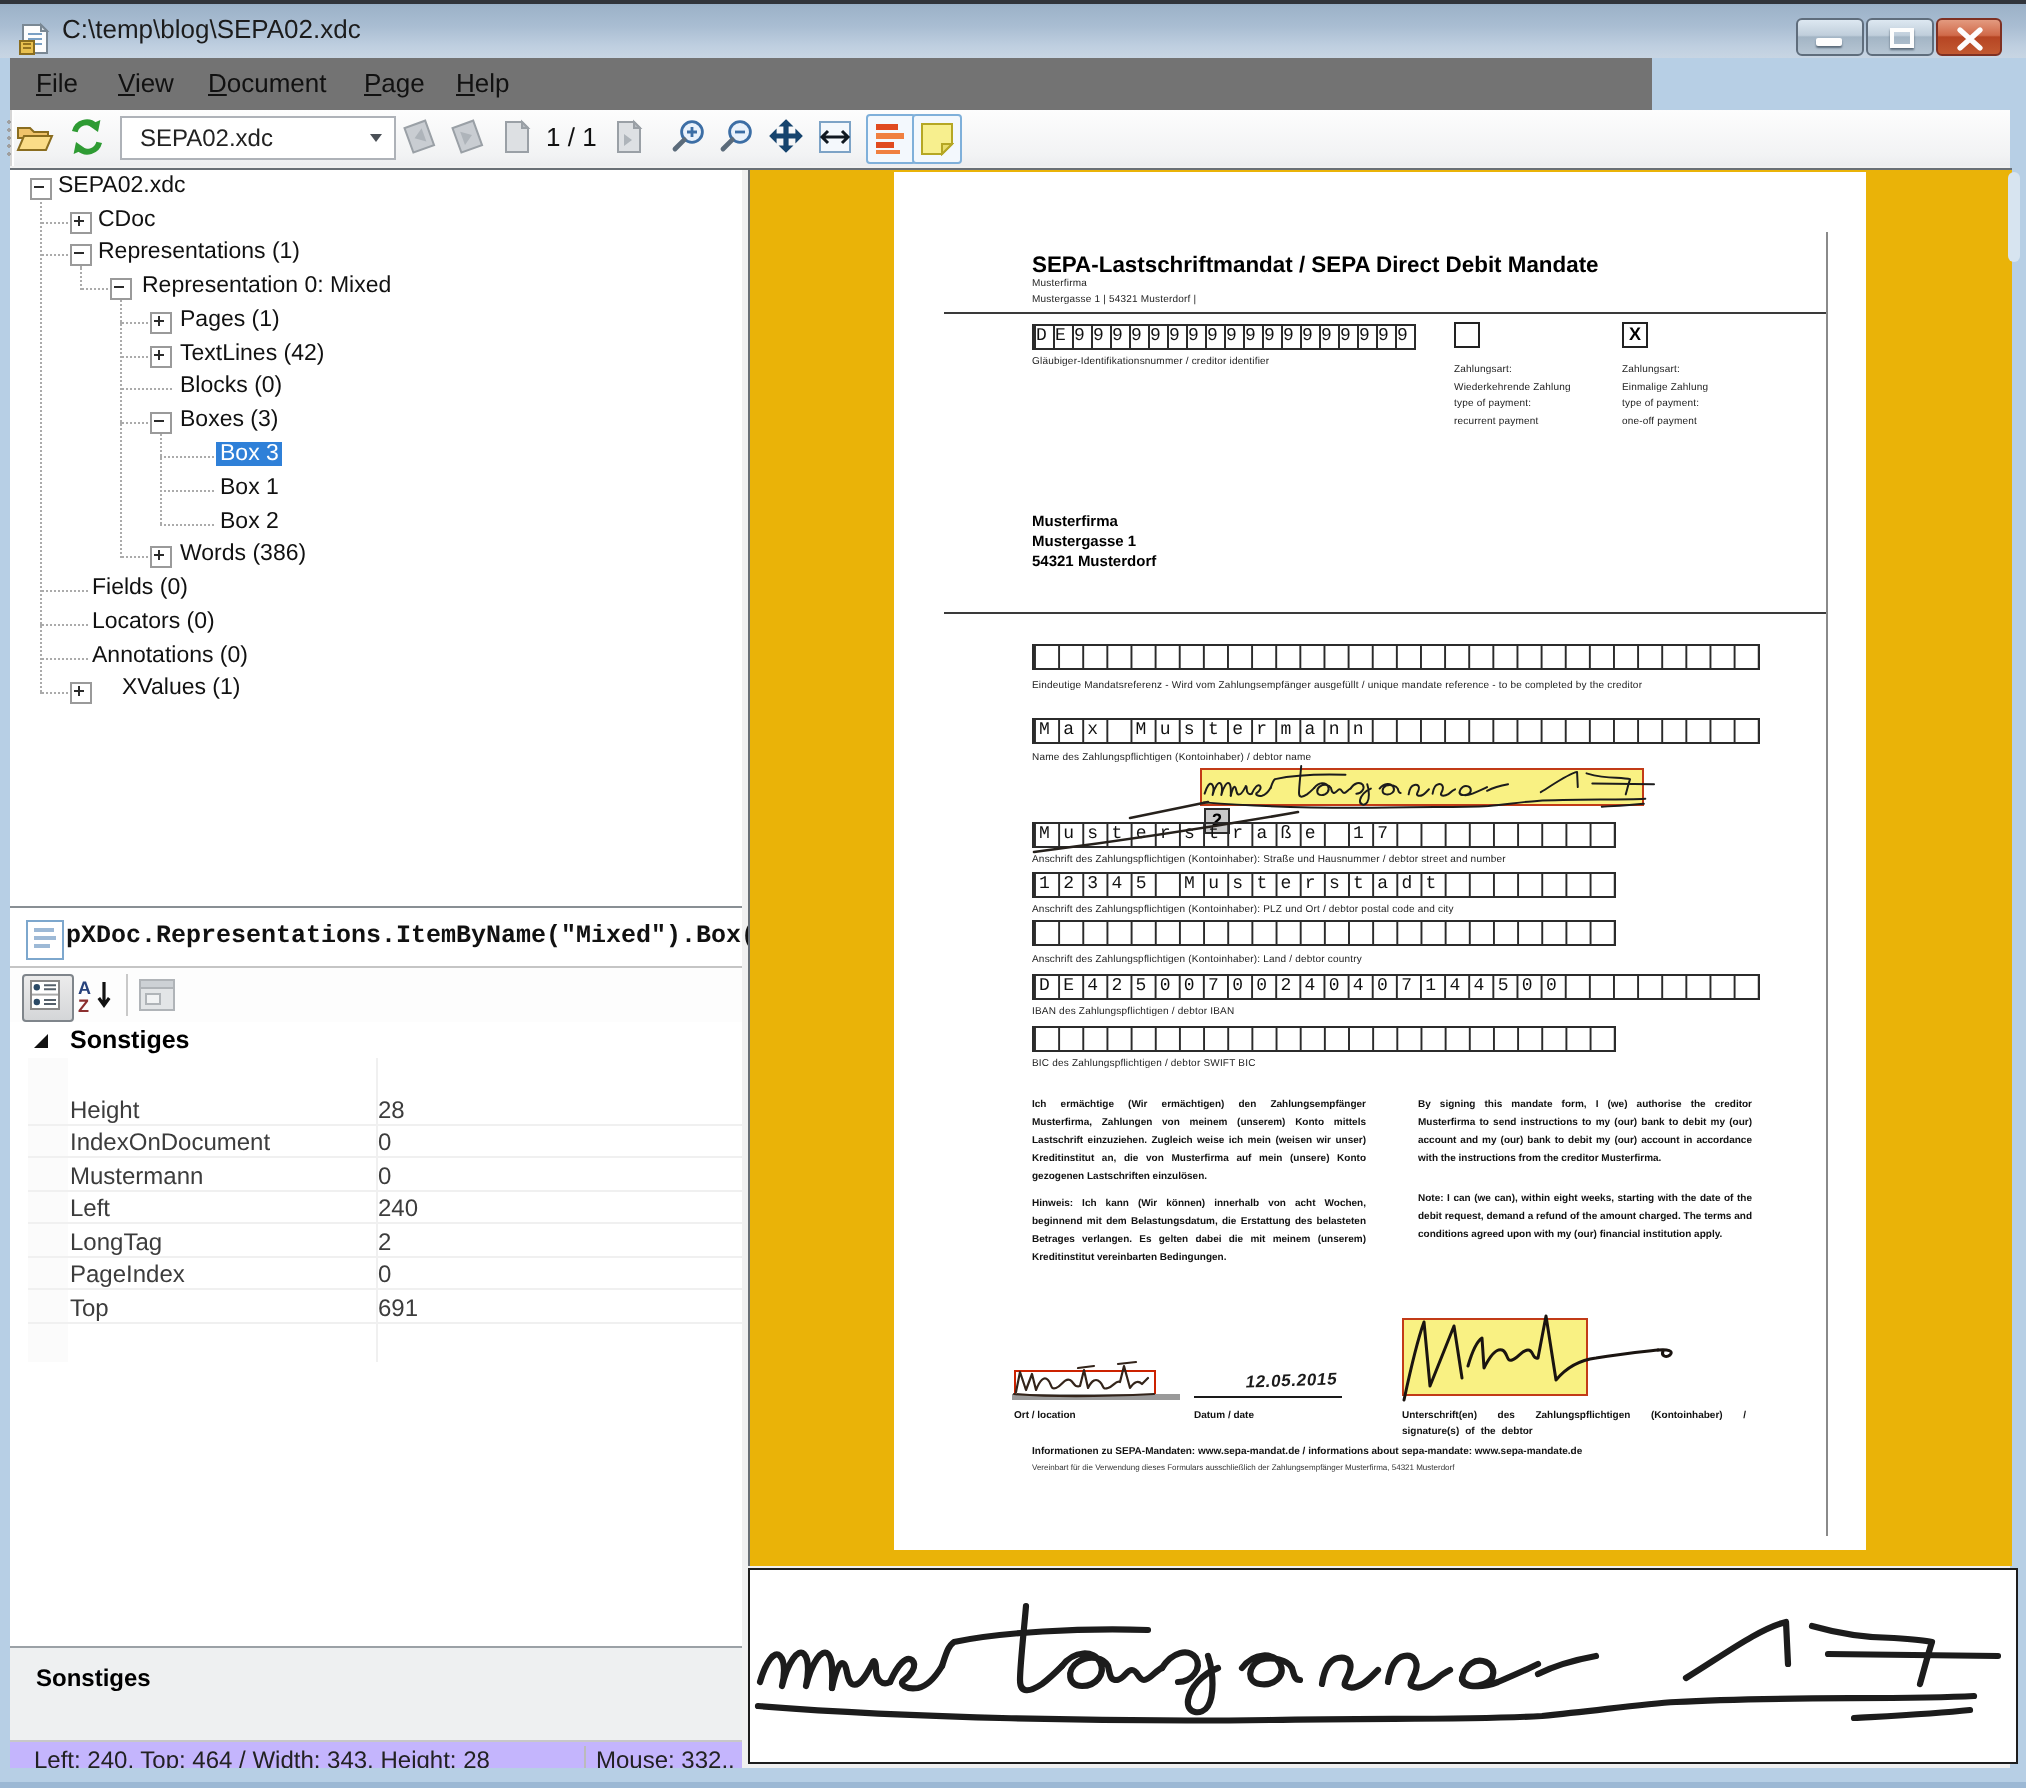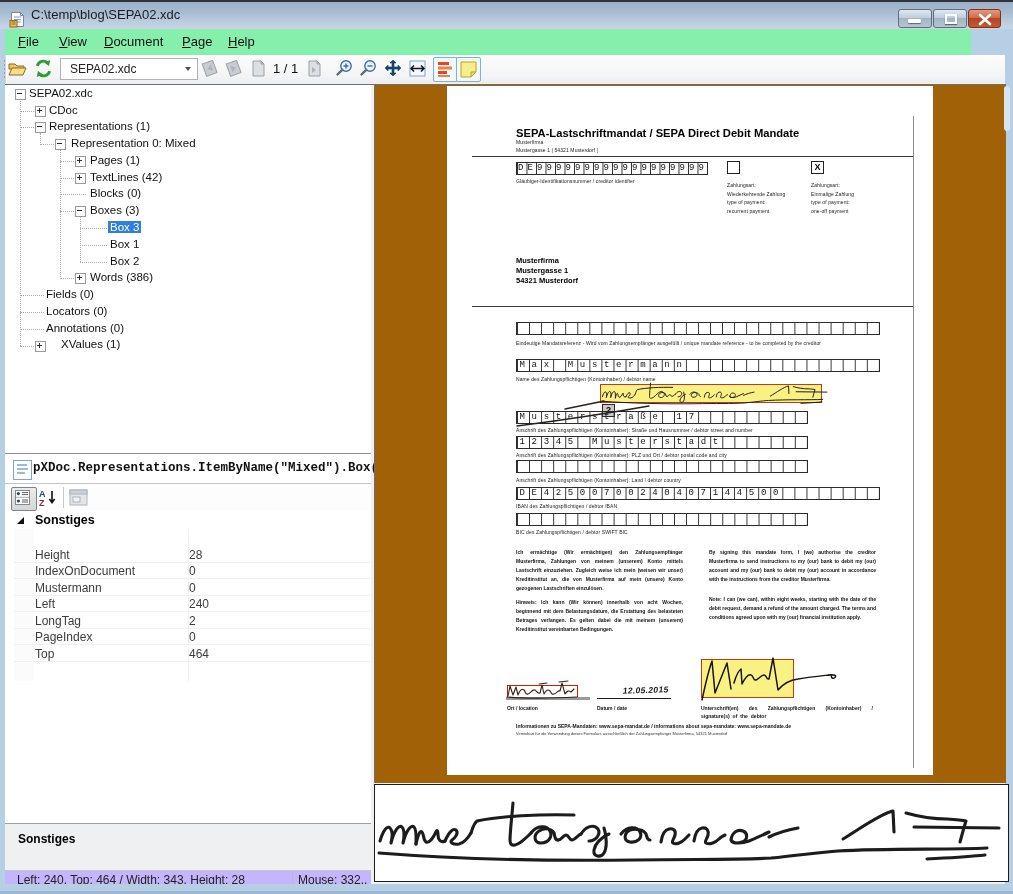--- a/index.html
+++ b/index.html
@@ -14,21 +14,21 @@
   .wbtn{top:9px;height:17px;border-radius:3px;border:1px solid #5f6d7c;
     background:linear-gradient(180deg,#dde8f1 0,#c0cedb 45%,#a3b5c5 50%,#b6c5d3 100%)}
   #btnmin{left:898px;width:32px}
   #btnmax{left:933px;width:32px}
   #btnclose{left:968px;width:31px;border-color:#7e3022;
     background:linear-gradient(180deg,#e39a7f 0,#d06a4a 45%,#b64523 50%,#c25931 100%)}
   #btnmin i{position:absolute;left:9px;top:9px;width:13px;height:3.5px;background:#fdfdfd;border-radius:1px;box-shadow:0 1px 1px #5a6a79}
   #btnmax i{position:absolute;left:11px;top:4px;width:8px;height:6px;border:2px solid #fdfdfd;box-shadow:0 1px 1px #5a6a79}
   #btnclose svg{position:absolute;left:8px;top:3px}
   
-  #menubar{left:5px;top:29px;width:966px;height:26px;background:#86efac;font-size:13px;color:#111}
+  #menubar{left:5px;top:29px;width:821px;height:26px;background:#737373;font-size:13px;color:#111}
   #menubar span{position:absolute;top:5px}
   #menubar u{text-decoration:underline}
   
   #toolbar{left:5px;top:55px;width:1000px;height:28px;
     background:linear-gradient(180deg,#fdfdfd,#f2f3f4 80%,#eceDef);border-bottom:1px solid #d4d6d9}
   .tsep{top:3px;width:1px;height:21px;background:#d5d5d5;border-right:1px solid #fff}
   #combo{left:55px;top:3px;width:136px;height:20px;background:#fff;border:1px solid #aeb2b8;font-size:12px}
   #combo .ct{position:absolute;left:9px;top:3px;color:#222}
   #combo .arr{position:absolute;right:1px;top:1px;width:16px;height:16px}
   #combo .arr:after{content:"";position:absolute;left:5px;top:7px;border:3.5px solid transparent;border-top:4.5px solid #4b5157}
@@ -70,21 +70,21 @@
   #page>*{position:absolute}#page svg *{position:static}
   .cells{height:11px;border:1px solid #2b2b2b;font-style:normal;background-image:linear-gradient(to right,#2b2b2b 1px,transparent 1px)}
   .cht{font-family:"Liberation Mono",monospace;font-weight:normal;font-size:9px;color:#111;white-space:pre;top:1.5px}
   .cap{font-size:5px;color:#222;white-space:nowrap;letter-spacing:0.1px}
   .capb{font-size:5px;font-weight:bold;color:#111;white-space:nowrap}
   .hl{height:1px;background:#3a3a3a;font-style:normal}
   .cb{width:11px;height:11px;border:1.4px solid #222;background:#fff;font-weight:bold;font-style:normal;font-size:9px;text-align:center;line-height:11px}
   .tinysc{transform:scale(0.5);transform-origin:0 0;font-weight:bold;color:#111}
   .tinysc p{margin:0 0 9px 0;text-align:justify;font-size:10px;line-height:18px}
   
-  #viewer{left:374px;top:84px;width:631px;height:698px;background:#a16207;border-left:1px solid #696f75;border-top:1px solid #696f75}
+  #viewer{left:374px;top:84px;width:631px;height:698px;background:#eab308;border-left:1px solid #696f75;border-top:1px solid #696f75}
   #page{position:absolute;left:72px;top:1px;width:486px;height:689px;background:#fff}
   
   #bigpane{left:374px;top:784px;width:633px;height:96px;background:#fff;border:1px solid #1d1d1d}
   
   #bot{left:0;top:884px;width:1013px;height:10px;background:#b7cfe5}
   #botline{left:0;top:891px;width:1013px;height:3px;background:#9cb8d4}
 </style></head>
 <body>
 <div class="abs" id="titlebar">
     <div class="abs topline"></div>
@@ -309,21 +309,21 @@
         <span class="pval">2</span>
         <i class="psep"></i>
       </div>
     <div class="prow" style="top:117px">
         <span class="pname">PageIndex</span>
         <span class="pval">0</span>
         <i class="psep"></i>
       </div>
     <div class="prow" style="top:134px">
         <span class="pname">Top</span>
-        <span class="pval">464</span>
+        <span class="pval">691</span>
         <i class="psep"></i>
       </div>
   </div>
   <div class="abs" id="propdesc">
       <b style="position:absolute;left:13px;top:8px;font-size:12px">Sonstiges</b>
     </div>
   <div class="abs" id="statusbar">
     <span style="position:absolute;left:12px;top:2px">Left: 240, Top: 464 / Width: 343, Height: 28</span>
     <span style="position:absolute;left:287px;top:2px;border-left:1px solid #bbb;padding-left:5px">Mouse: 332..</span>
   </div>

